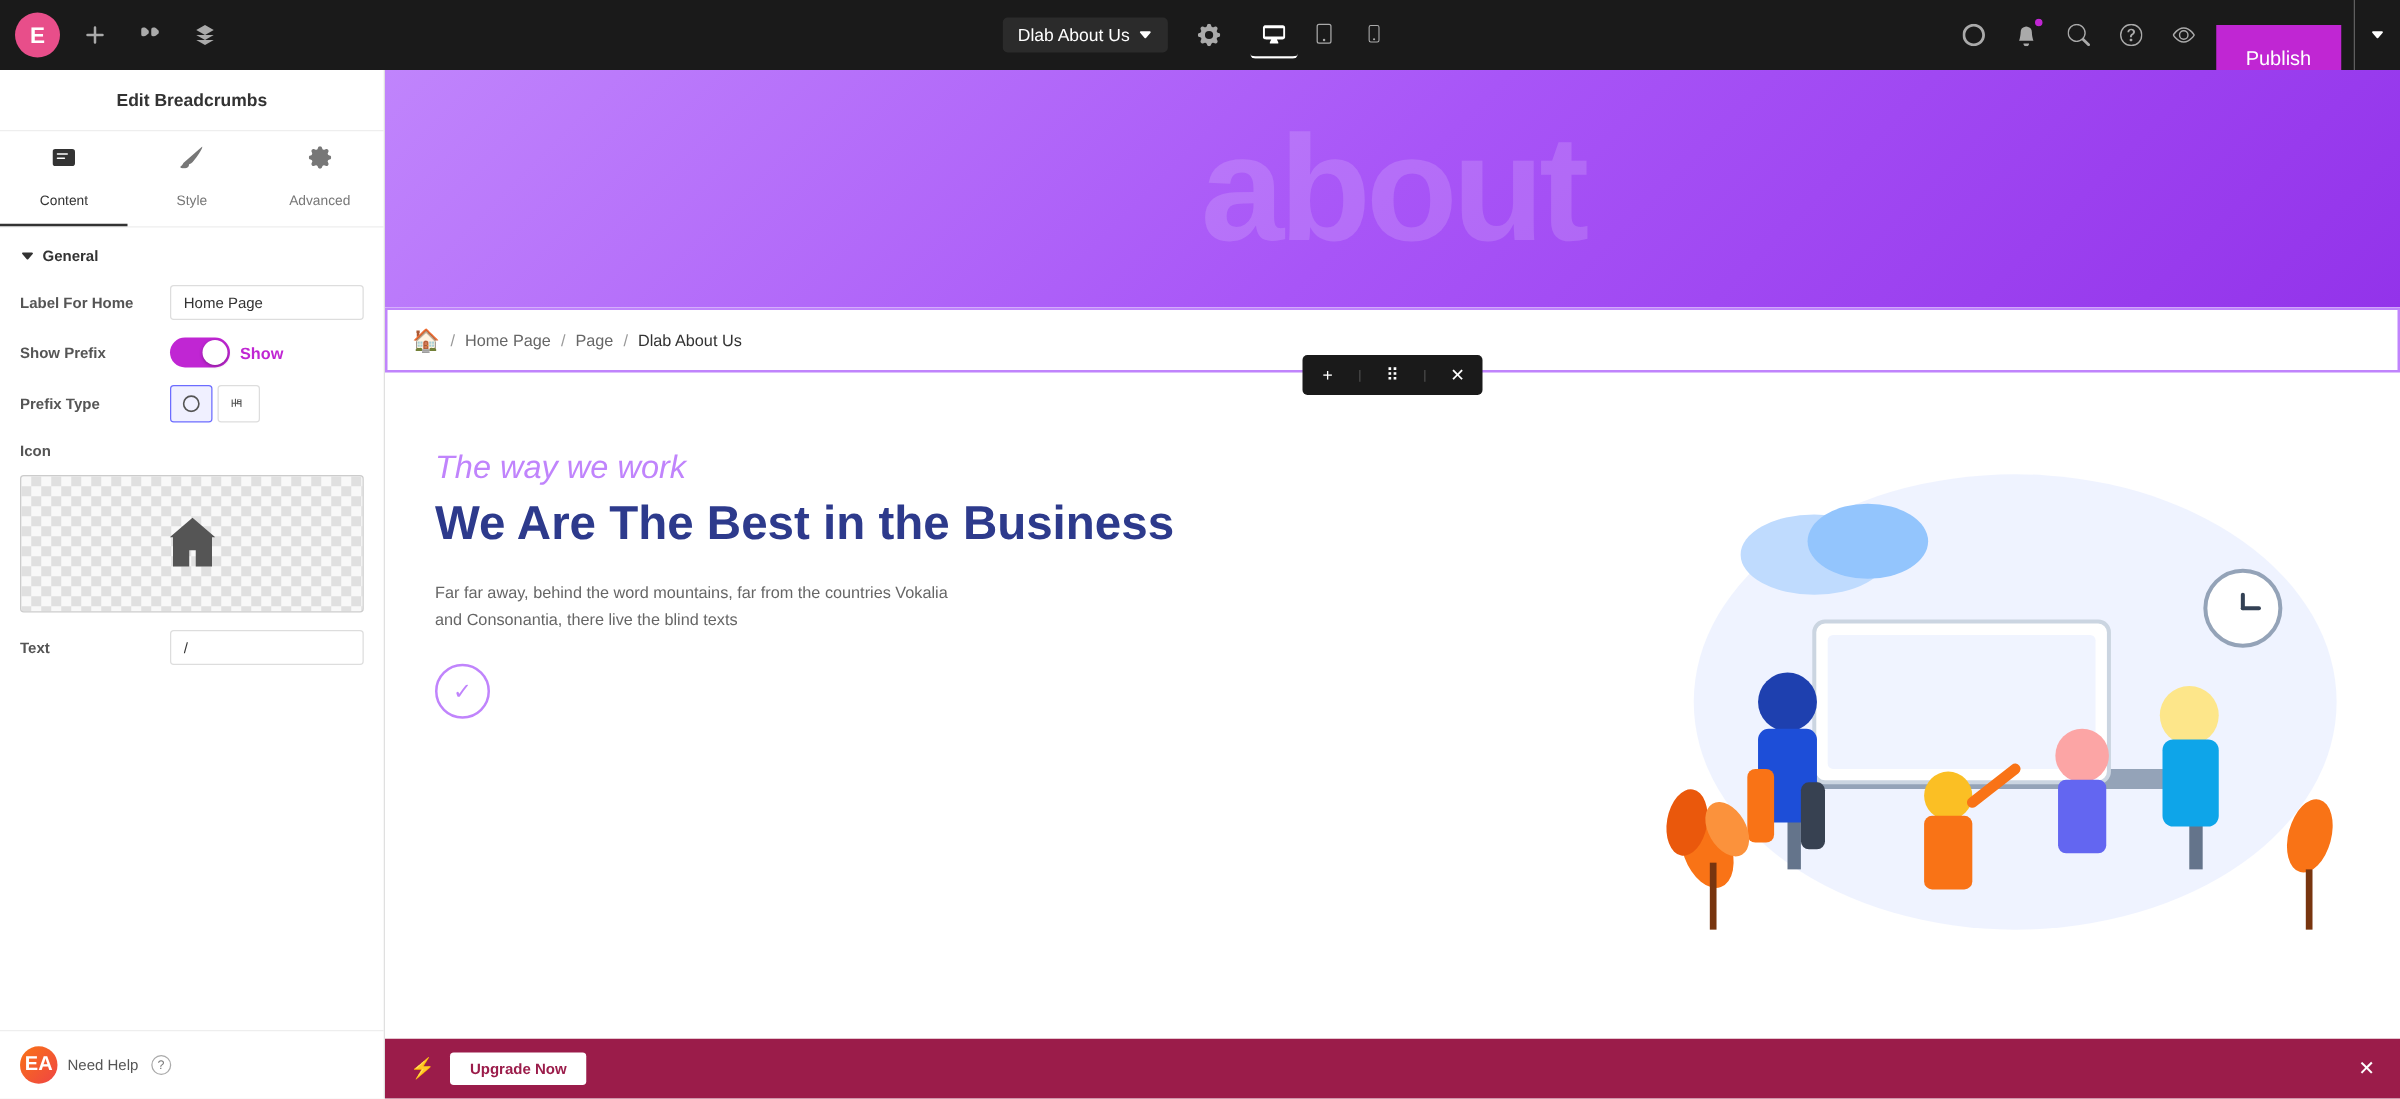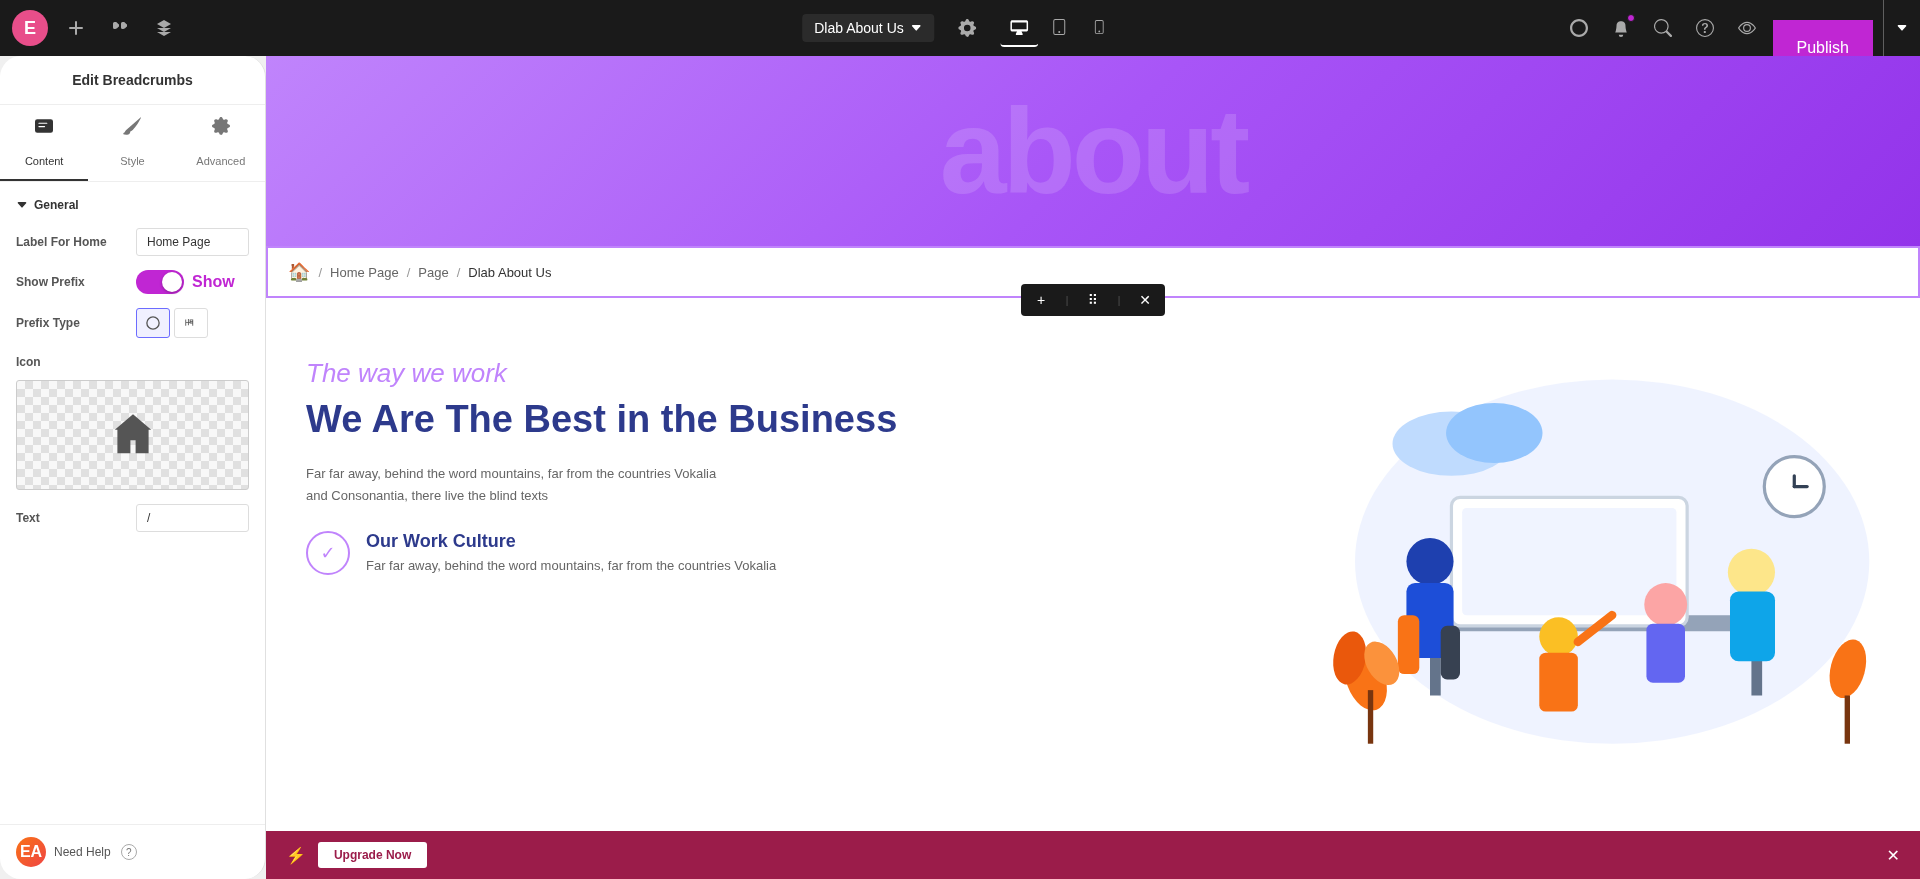--- a/index.html
+++ b/index.html
@@ -53,22 +53,22 @@
     .publish-arrow {
       border-left: 1px solid rgba(255,255,255,0.3); padding-left: 12px; height: 56px;
       display: flex; align-items: center; color: white; cursor: pointer;
     }
 
     
     .main-area { display: flex; flex: 1; overflow: hidden; }
 
     
     .sidebar {
-      width: 266px; background: #fff; display: flex; flex-direction: column;
-      border-right: 1px solid #e0e0e0; flex-shrink: 0; height: 100%; border-radius: 21px;
+      width: 308px; background: #fff; display: flex; flex-direction: column;
+      border-right: 1px solid #e0e0e0; flex-shrink: 0; height: 100%;
     }
     .sidebar-header {
       padding: 16px 20px; border-bottom: 1px solid #eee;
       font-size: 14px; font-weight: 600; color: #333; text-align: center;
     }
     .sidebar-tabs {
       display: flex; border-bottom: 1px solid #eee;
     }
     .sidebar-tab {
       flex: 1; display: flex; flex-direction: column; align-items: center;
@@ -104,21 +104,21 @@
     .toggle-container { display: flex; align-items: center; gap: 8px; }
     .toggle {
       width: 48px; height: 24px; background: #c026d3; border-radius: 12px;
       position: relative; cursor: pointer; flex-shrink: 0;
     }
     .toggle-knob {
       width: 20px; height: 20px; background: white; border-radius: 50%;
       position: absolute; top: 2px; right: 2px; box-shadow: 0 1px 3px rgba(0,0,0,0.3);
     }
     .toggle-label {
-      font-size: 16px; font-weight: 600; color: #c026d3;
+      font-size: 13px; font-weight: 600; color: #c026d3;
     }
 
     
     .icon-type-group { display: flex; gap: 4px; }
     .icon-type-btn {
       width: 34px; height: 30px; border: 1px solid #ddd; background: white;
       border-radius: 3px; display: flex; align-items: center; justify-content: center;
       cursor: pointer; color: #555;
     }
     .icon-type-btn.active { border-color: #6c6cff; background: #f0f0ff; }
@@ -442,24 +442,20 @@
     </div>
 
     <div class="content-section">
       <div class="content-left">
         <div class="the-way-text">The way we work</div>
         <div class="main-heading">We Are The Best in the Business</div>
         <div class="body-text">Far far away, behind the word mountains, far from the countries Vokalia and Consonantia, there live the blind texts</div>
 
         <div class="culture-section">
           <div class="culture-icon">✓</div>
-          <div>
-            <div class="culture-title">Our Work Culture</div>
-            <div class="culture-text">Far far away, behind the word mountains, far from the countries Vokalia</div>
-          </div>
         </div>
       </div>
 
       <div class="content-right">
 
         <svg class="illust-svg" viewBox="0 0 560 380" xmlns="http://www.w3.org/2000/svg">
 
           <ellipse cx="310" cy="190" rx="240" ry="170" fill="#e0e7ff" opacity="0.5"></ellipse>
 
           <ellipse cx="160" cy="80" rx="55" ry="30" fill="#bfdbfe"></ellipse>

